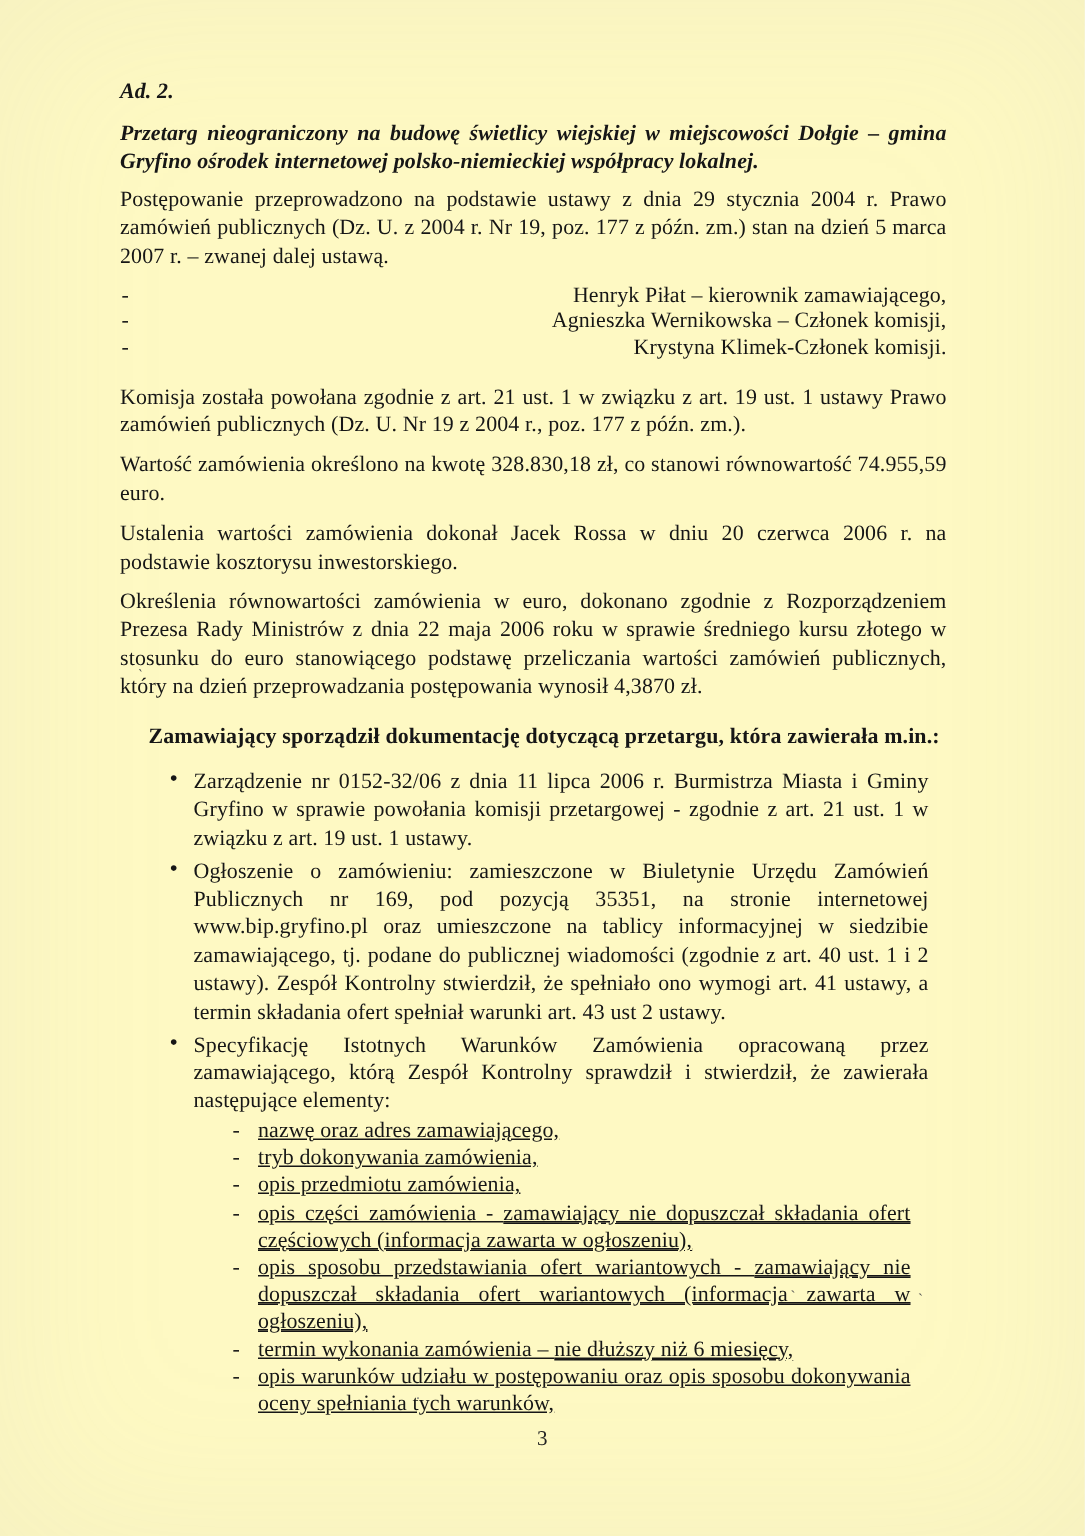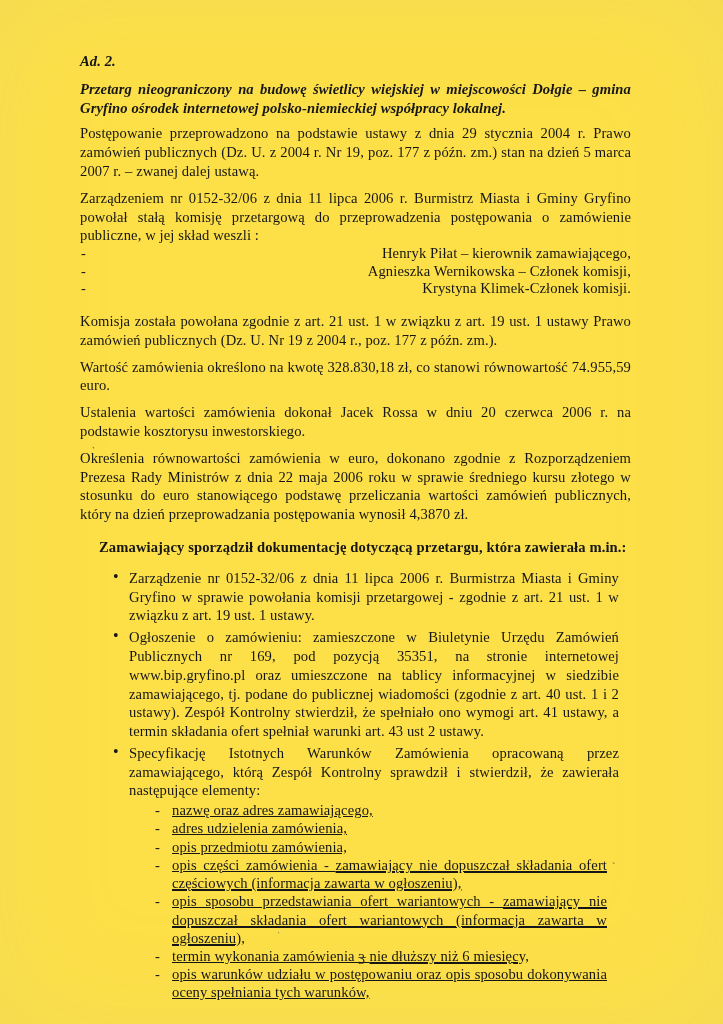--- a/index.html
+++ b/index.html
@@ -6,21 +6,21 @@
   body {
     width: 723px; height: 1024px;
     background: #fcfcfa;
     overflow: hidden;
     font-family: "Liberation Serif", "DejaVu Serif", serif;
     color: #161616;
     position: relative;
   }
   .sheet {
     position: absolute; inset: 0;
-    background: #fde047;
+    background: #fef9c3;
     box-shadow: inset 0 0 120px rgba(180,180,170,0.12);
     padding-left: 38px;
   }
   .content {
     position: absolute;
     left: 80px; top: 52px;
     width: 551px;
     font-size: 14.6px;
     line-height: 18.8px;
     text-align: justify;
@@ -100,21 +100,20 @@
 
 <div class="sheet">
   <div class="content">
 
     <p class="ad2">Ad. 2.</p>
 
     <p class="doc-title">Przetarg nieograniczony na budowę świetlicy wiejskiej w miejscowości Dołgie – gmina Gryfino ośrodek internetowej polsko-niemieckiej współpracy lokalnej.</p>
 
     <p>Postępowanie przeprowadzono na podstawie ustawy z dnia 29 stycznia 2004 r. Prawo zamówień publicznych (Dz. U. z 2004 r. Nr 19, poz. 177 z późn. zm.) stan na dzień 5 marca 2007 r. – zwanej dalej ustawą.</p>
 
-    <p style="margin-bottom:0">Zarządzeniem nr 0152-32/06 z dnia 11 lipca 2006 r. Burmistrz Miasta i Gminy Gryfino powołał stałą komisję przetargową do przeprowadzenia postępowania o zamówienie publiczne, w jej skład weszli :</p>
 
     <ul class="members">
         <li>Henryk Piłat – kierownik zamawiającego,</li>
         <li>Agnieszka Wernikowska – Członek komisji,</li>
         <li>Krystyna Klimek-Członek komisji.</li>
       </ul>
 
     <p>Komisja została powołana zgodnie z art. 21 ust. 1 w związku z art. 19 ust. 1 ustawy Prawo zamówień publicznych (Dz. U. Nr 19 z 2004 r., poz. 177 z późn. zm.).</p>
 
     <p>Wartość zamówienia określono na kwotę 328.830,18 zł, co stanowi równowartość 74.955,59 euro.</p>
@@ -129,21 +128,21 @@
       <li>
         <span>Zarządzenie nr 0152-32/06 z dnia 11 lipca 2006 r. Burmistrza Miasta i Gminy Gryfino w sprawie powołania komisji przetargowej - zgodnie z art. 21 ust. 1 w związku z art. 19 ust. 1 ustawy.</span>
       </li>
       <li>
         <span>Ogłoszenie o zamówieniu: zamieszczone w Biuletynie Urzędu Zamówień Publicznych nr 169, pod pozycją 35351, na stronie internetowej www.bip.gryfino.pl oraz umieszczone na tablicy informacyjnej w siedzibie zamawiającego, tj. podane do publicznej wiadomości (zgodnie z art. 40 ust. 1 i 2 ustawy). Zespół Kontrolny stwierdził, że spełniało ono wymogi art. 41 ustawy, a termin składania ofert spełniał warunki art. 43 ust 2 ustawy.</span>
       </li>
       <li>
         <span>Specyfikację Istotnych Warunków Zamówienia opracowaną przez zamawiającego, którą Zespół Kontrolny sprawdził i stwierdził, że zawierała następujące elementy:</span>
         <ul class="swz-elements">
             <li><span>nazwę oraz adres zamawiającego,</span></li>
-            <li><span>adres udzielenia zamówienia,</span></li>
+            <li><span>tryb dokonywania zamówienia,</span></li>
             <li><span>opis przedmiotu zamówienia,</span></li>
             <li><span>opis części zamówienia - </span><span class="u">zamawiający nie dopuszczał składania ofert częściowych (informacja zawarta w ogłoszeniu),</span></li>
             <li><span>opis sposobu przedstawiania ofert wariantowych - </span><span class="u">zamawiający nie dopuszczał składania ofert wariantowych (informacja zawarta w ogłoszeniu),</span></li>
             <li><span>termin wykonania zamówienia – </span><span class="u">nie dłuższy niż 6 miesięcy,</span></li>
             <li><span>opis warunków udziału w postępowaniu oraz opis sposobu dokonywania oceny spełniania tych warunków,</span></li>
           </ul>
       </li>
     </ul>
 
   </div>

